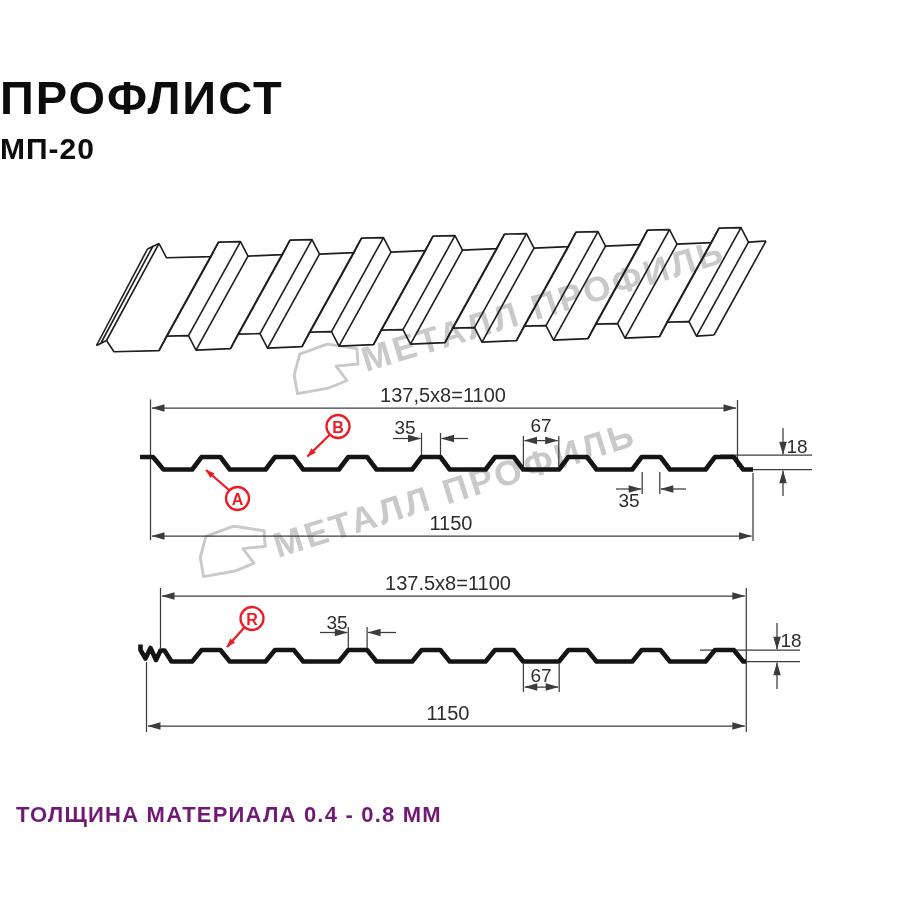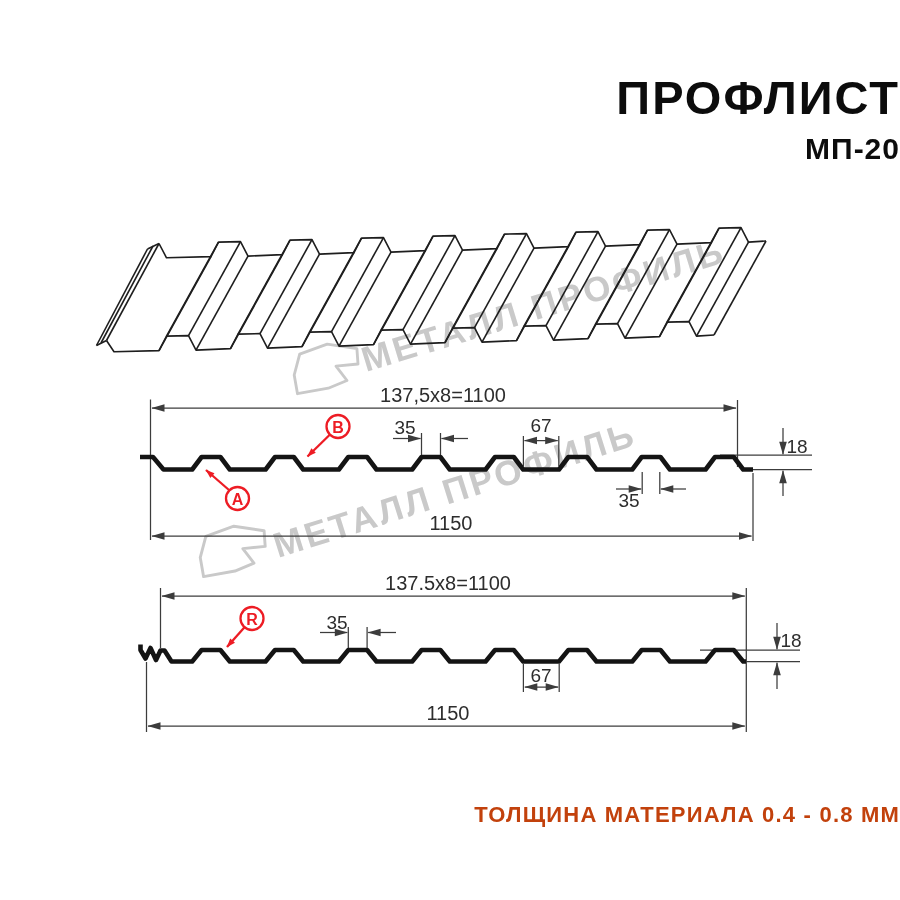--- a/index.html
+++ b/index.html
@@ -1,22 +1,22 @@
 <!DOCTYPE html>
 <html><head>
 <meta charset="utf-8">
 <style>
   html,body{margin:0;padding:0;background:#ffffff;}
   .page{position:relative;width:900px;height:900px;background:#fff;overflow:hidden;
         font-family:"Liberation Sans", sans-serif;
         --red:#ed1c24; --line:#3c3c3c; --profile:#141414; --wm:#c9c9c9;}
-  .abs{position:absolute;left:11px;right:0;text-align:right;color:#0c0c0c;}
+  .abs{position:absolute;left:0;right:0;text-align:left;color:#0c0c0c;}
   .title{top:70px;font-size:47px;font-weight:bold;letter-spacing:2px;}
   .subtitle{top:132px;font-size:30px;font-weight:600;letter-spacing:1px;}
-  .footer{top:802px;font-size:22px;font-weight:600;letter-spacing:1.2px;color:#c2410c;}
+  .footer{top:802px;font-size:22px;font-weight:600;letter-spacing:1.2px;color:#701a75;padding-left:16px;}
   svg.draw{position:absolute;left:0;top:0;}
   .ext,.dim,.ref{stroke:var(--line);stroke-width:1.25;fill:none;}
   .prof{stroke:var(--profile);stroke-width:4.6;fill:none;stroke-linejoin:round;}
   #sheet3d path{stroke:#1e1e1e;stroke-width:1.6;fill:none;stroke-linejoin:round;}
   text.d{fill:#2d2d2d;font-size:19px;text-anchor:middle;}
   text.dm{fill:#2d2d2d;font-size:20px;text-anchor:middle;}
   .redl{stroke:var(--red);stroke-width:2.3;fill:none;}
   text.rl{fill:var(--red);font-size:16px;font-weight:600;text-anchor:middle;stroke:none;}
   .wm{stroke:var(--wm);fill:none;stroke-width:2.6;stroke-linejoin:round;}
   text.wmt{fill:var(--wm);font-size:35px;font-weight:bold;letter-spacing:3px;}

